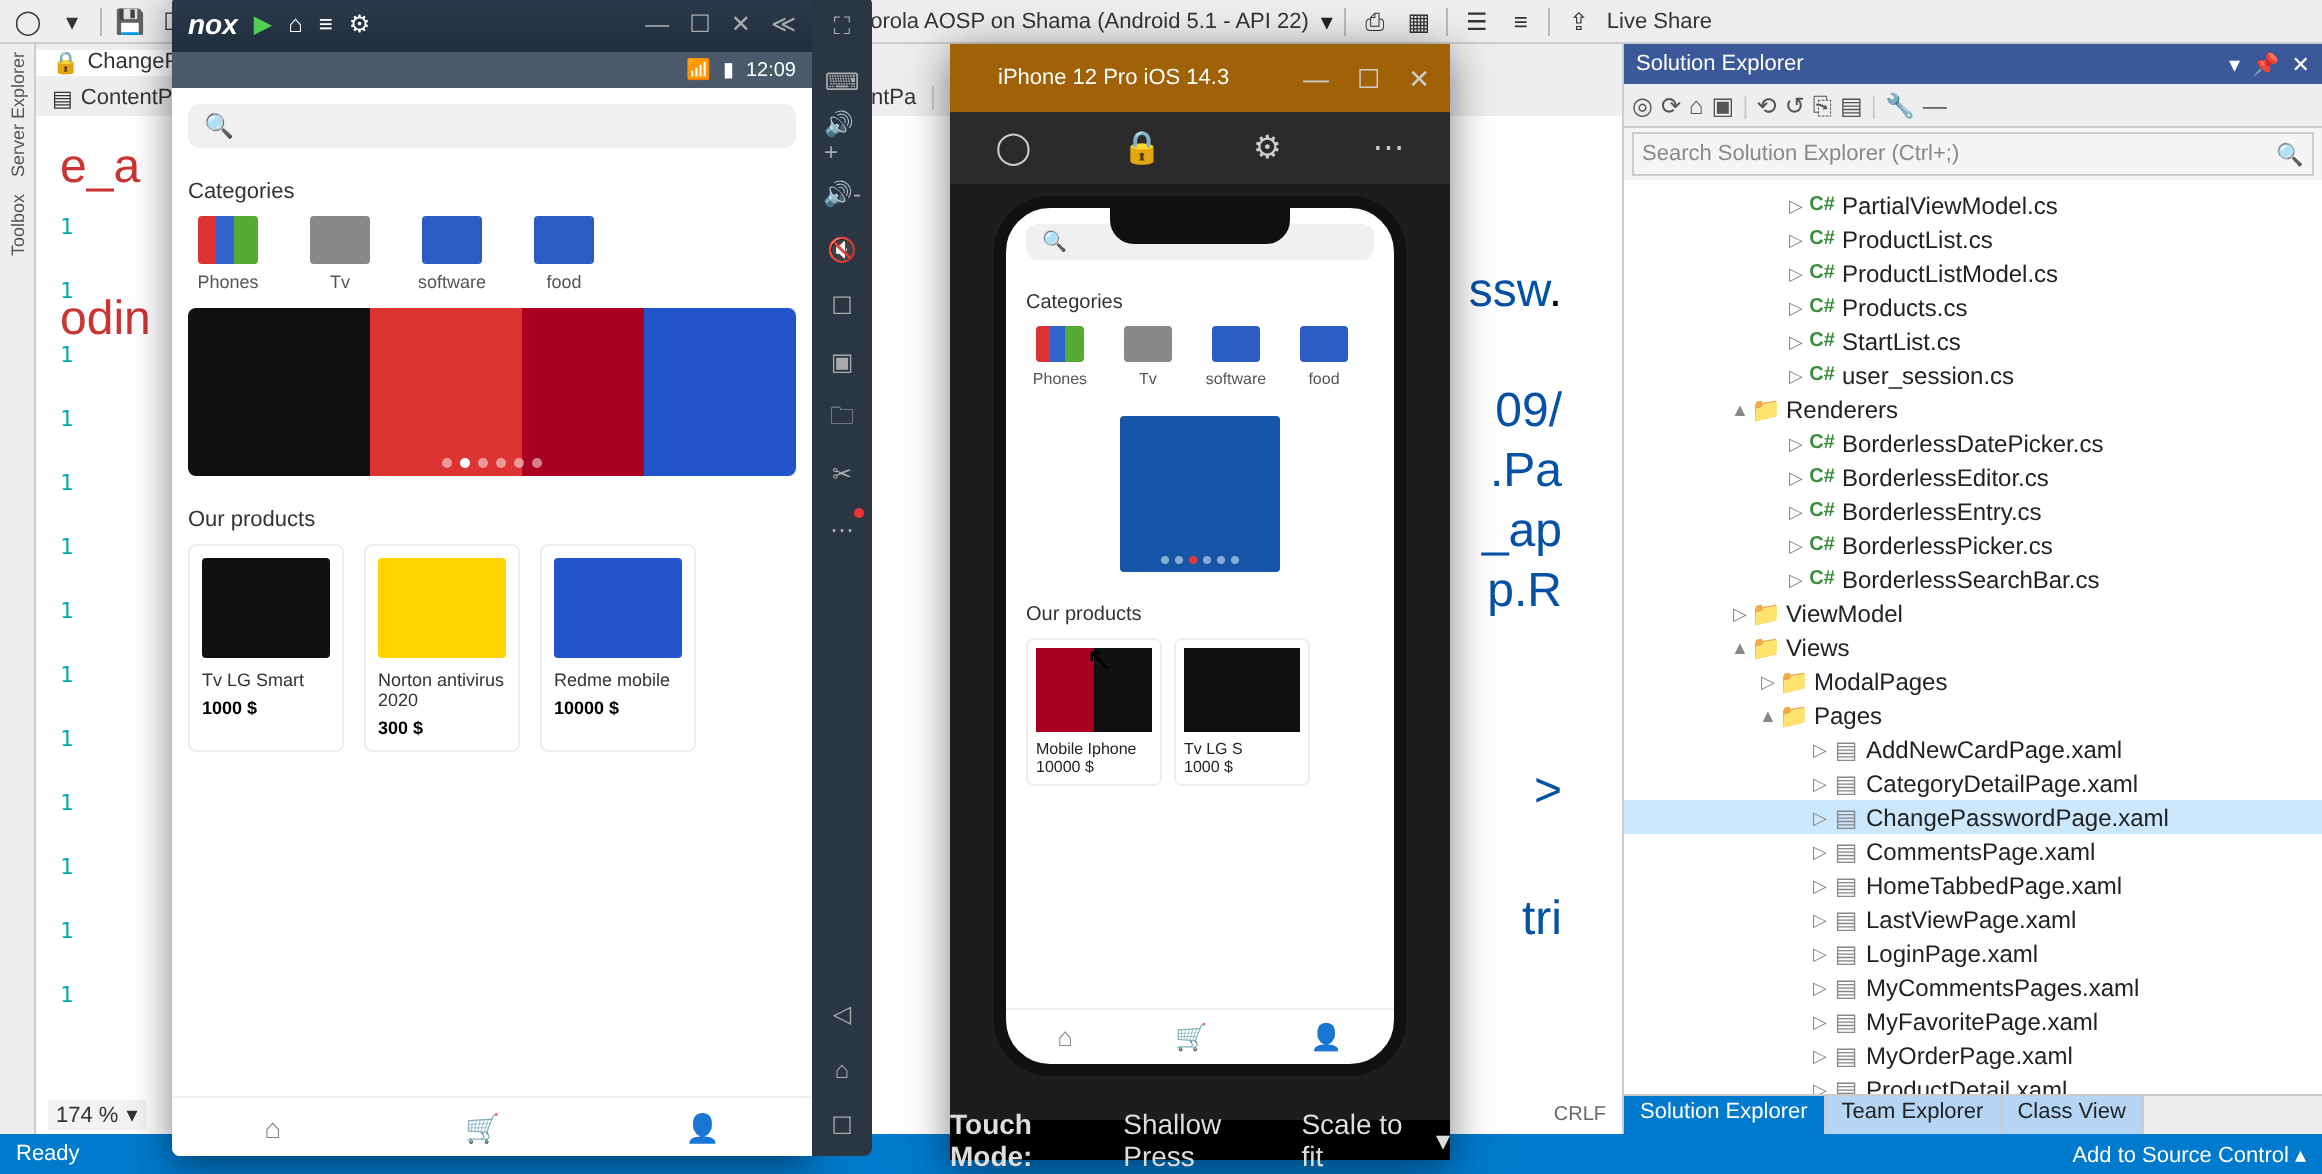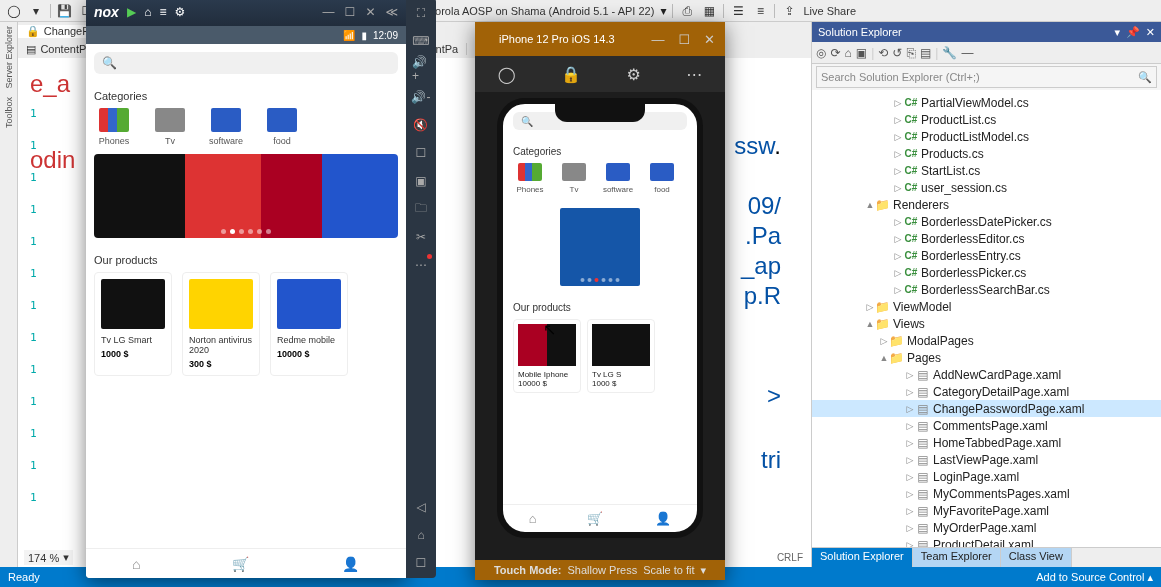--- a/index.html
+++ b/index.html
@@ -85,21 +85,21 @@
 .ios-banner{height:78px;background:#1556a8;border-radius:2px;margin:6px auto 10px;width:80px;position:relative}
 .ios-banner .dots{position:absolute;bottom:4px;left:50%;transform:translateX(-50%);display:flex;gap:3px}
 .ios-banner .dots i{width:4px;height:4px;border-radius:50%;background:rgba(255,255,255,.5)}
 .ios-banner .dots i.on{background:#e33}
 .ios-prods{display:flex;gap:6px;overflow:hidden}
 .ios-card{width:68px;border:1px solid #eee;border-radius:4px;padding:4px;font-size:8px}
 .ios-card .img{width:100%;height:42px;background:#25c;margin-bottom:4px}
 .ios-card .img.mix{background:linear-gradient(90deg,#a02 50%,#111 50%)}
 .ios-card .img.tv{background:#111}
 .ios-nav{height:28px;border-top:1px solid #eee;display:flex;justify-content:space-around;align-items:center;color:#888;font-size:13px}
-.ios-touch{height:20px;background:#a16207;color:#ddd;font-size:11px;display:flex;align-items:center;justify-content:center;gap:6px}
+.ios-touch{height:20px;background:#000000;color:#ddd;font-size:14px;display:flex;align-items:center;justify-content:center;gap:6px}
 .ios-cursor{position:absolute;left:543px;top:320px;font-size:16px;color:#000;z-index:50;pointer-events:none}
 </style>
 </head>
 <body>
 
 <div class="vs-top">
   <span class="ico">◯</span>
   <span class="ico">▾</span>
   <span class="sep"></span>
   <span class="ico">💾</span>

